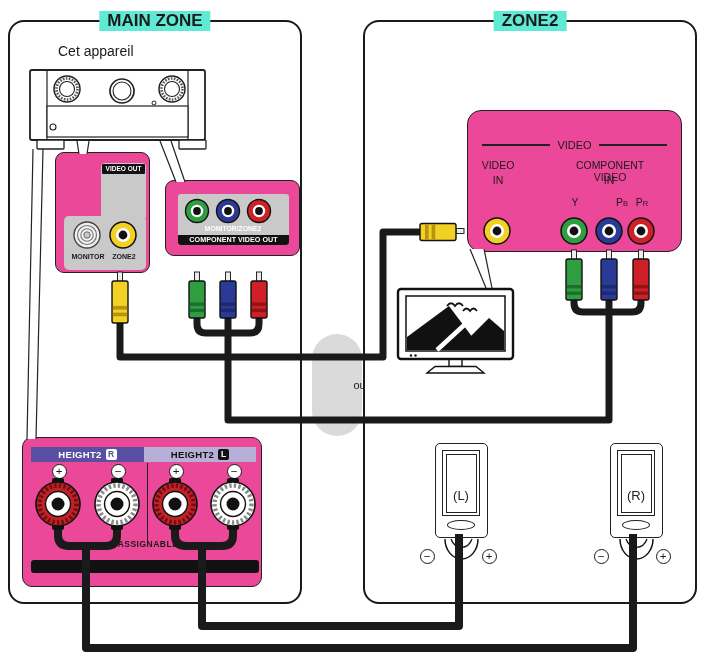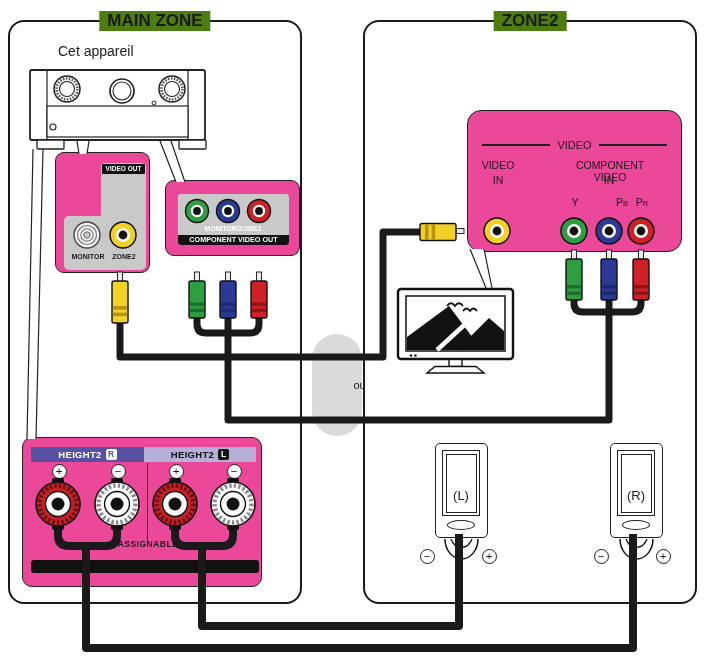--- a/index.html
+++ b/index.html
@@ -1,20 +1,20 @@
 <!DOCTYPE html>
 <html><head>
 <meta charset="utf-8">
 <style>
   html,body{margin:0;padding:0;background:#fff;}
   .canvas{position:relative;width:706px;height:659px;background:#fff;overflow:hidden;
           font-family:"Liberation Sans","DejaVu Sans",sans-serif;color:#1a1a1a;}
   .abs{position:absolute;box-sizing:border-box;}
   .zone-box{border:2px solid #1a1a1a;border-radius:16px;background:#fff;}
-  .zone-title{font-weight:bold;font-size:17px;background:#4d7c0f;padding:0 8px;transform:translateX(-50%);white-space:nowrap;}
+  .zone-title{font-weight:bold;font-size:17px;background:#5eead4;padding:0 8px;transform:translateX(-50%);white-space:nowrap;}
   .device-label{font-size:14px;}
   .callout{border:1.6px solid #222;border-radius:9px;background:#ec4899;}
   .gray{background:#c9c9c9;}
   .chip-dark{background:#111;color:#fff;font-weight:bold;text-align:center;}
   .tinytxt{font-size:7px;font-weight:bold;white-space:nowrap;}
   .ctr{transform:translateX(-50%);text-align:center;}
   .hline{height:1.2px;background:#222;flex:1;}
   .pm{width:15px;height:15px;border:1.4px solid #1a1a1a;border-radius:50%;font-size:11.5px;line-height:12.5px;text-align:center;background:#fff;}
   .capsule{background:#dadada;border-radius:25px;display:flex;align-items:center;justify-content:center;font-size:11px;padding-left:45px;}
   .spk{border:1.6px solid #222;border-radius:5px;background:#fff;}

